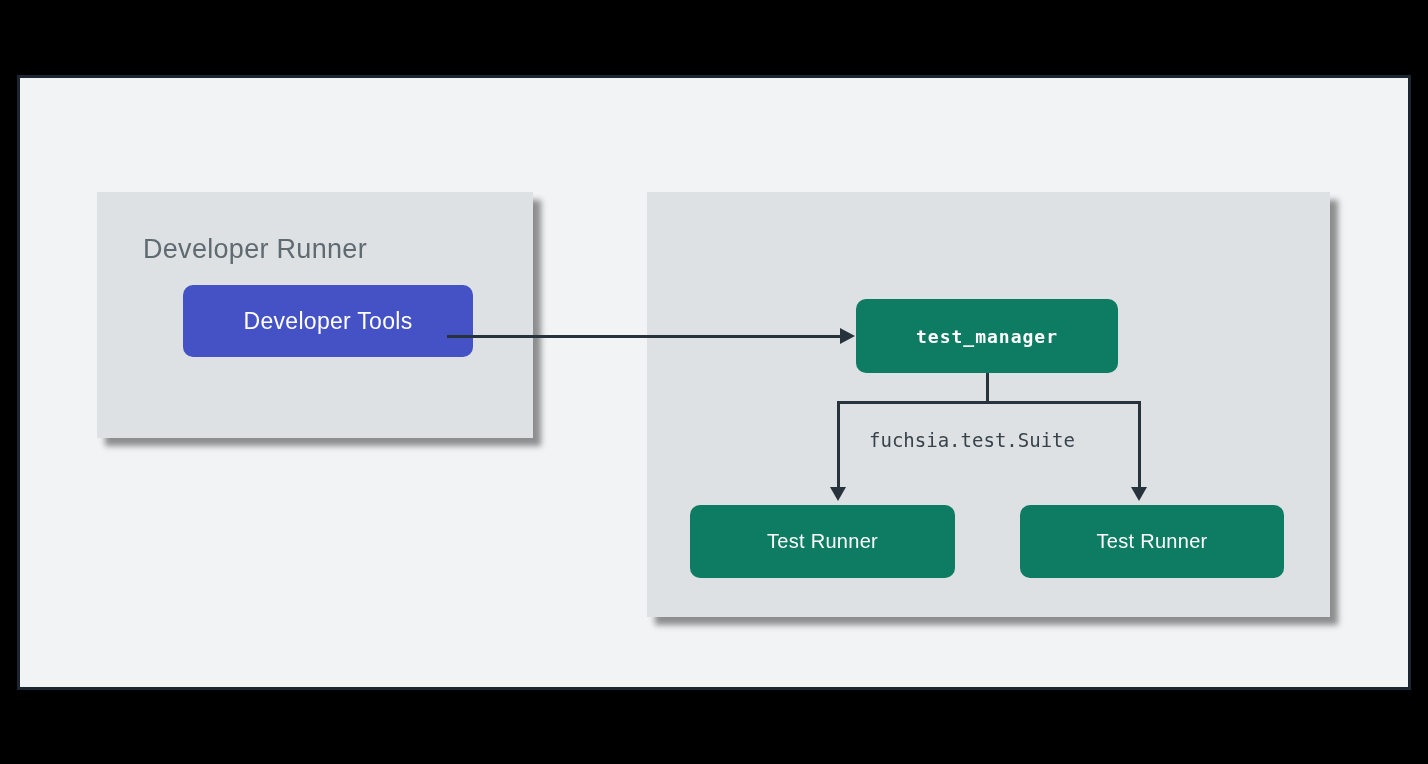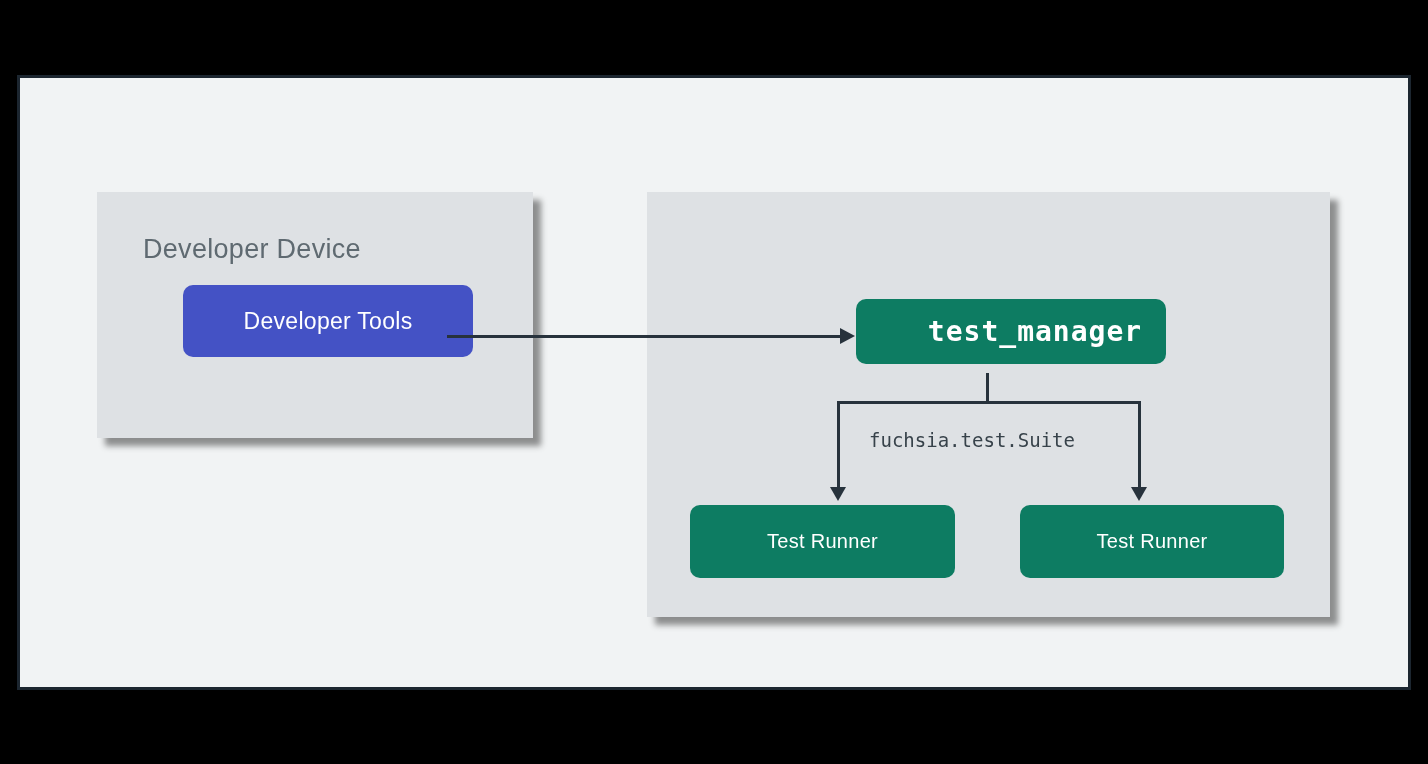--- a/index.html
+++ b/index.html
@@ -73,26 +73,25 @@
   .node-green {
     background: #0d7c62;
     font-size: 20px;
     font-weight: 500;
     letter-spacing: 0.3px;
   }
   .node-manager {
     left: 856px;
     top: 299px;
     width: 262px;
-    height: 65px;
+    height: 74px;
     font-family: "DejaVu Sans Mono", monospace;
-    font-size: 28px;
+    font-size: 18px;
     font-weight: 600;
     letter-spacing: 1px;
-    padding-left: 48px;
   }
   .node-runner-left {
     left: 690px;
     top: 505px;
     width: 265px;
     height: 73px;
   }
   .node-runner-right {
     left: 1020px;
     top: 505px;
@@ -147,21 +146,21 @@
   }
 </style>
 </head>
 <body>
 
 <div class="canvas">
 
   <div class="frame"></div>
 
   <div class="panel panel-dev"></div>
-  <div class="panel-title panel-title-dev">Developer Device</div>
+  <div class="panel-title panel-title-dev">Developer Runner</div>
   <div class="node node-blue">Developer Tools</div>
 
   <div class="panel panel-fuchsia"></div>
   <div class="node node-green node-manager">test_manager</div>
   <div class="node node-green node-runner-left">Test Runner</div>
   <div class="node node-green node-runner-right">Test Runner</div>
 
   <div class="line line-dev-to-manager"></div>
   <div class="arrowhead arrowhead-right"></div>
 

